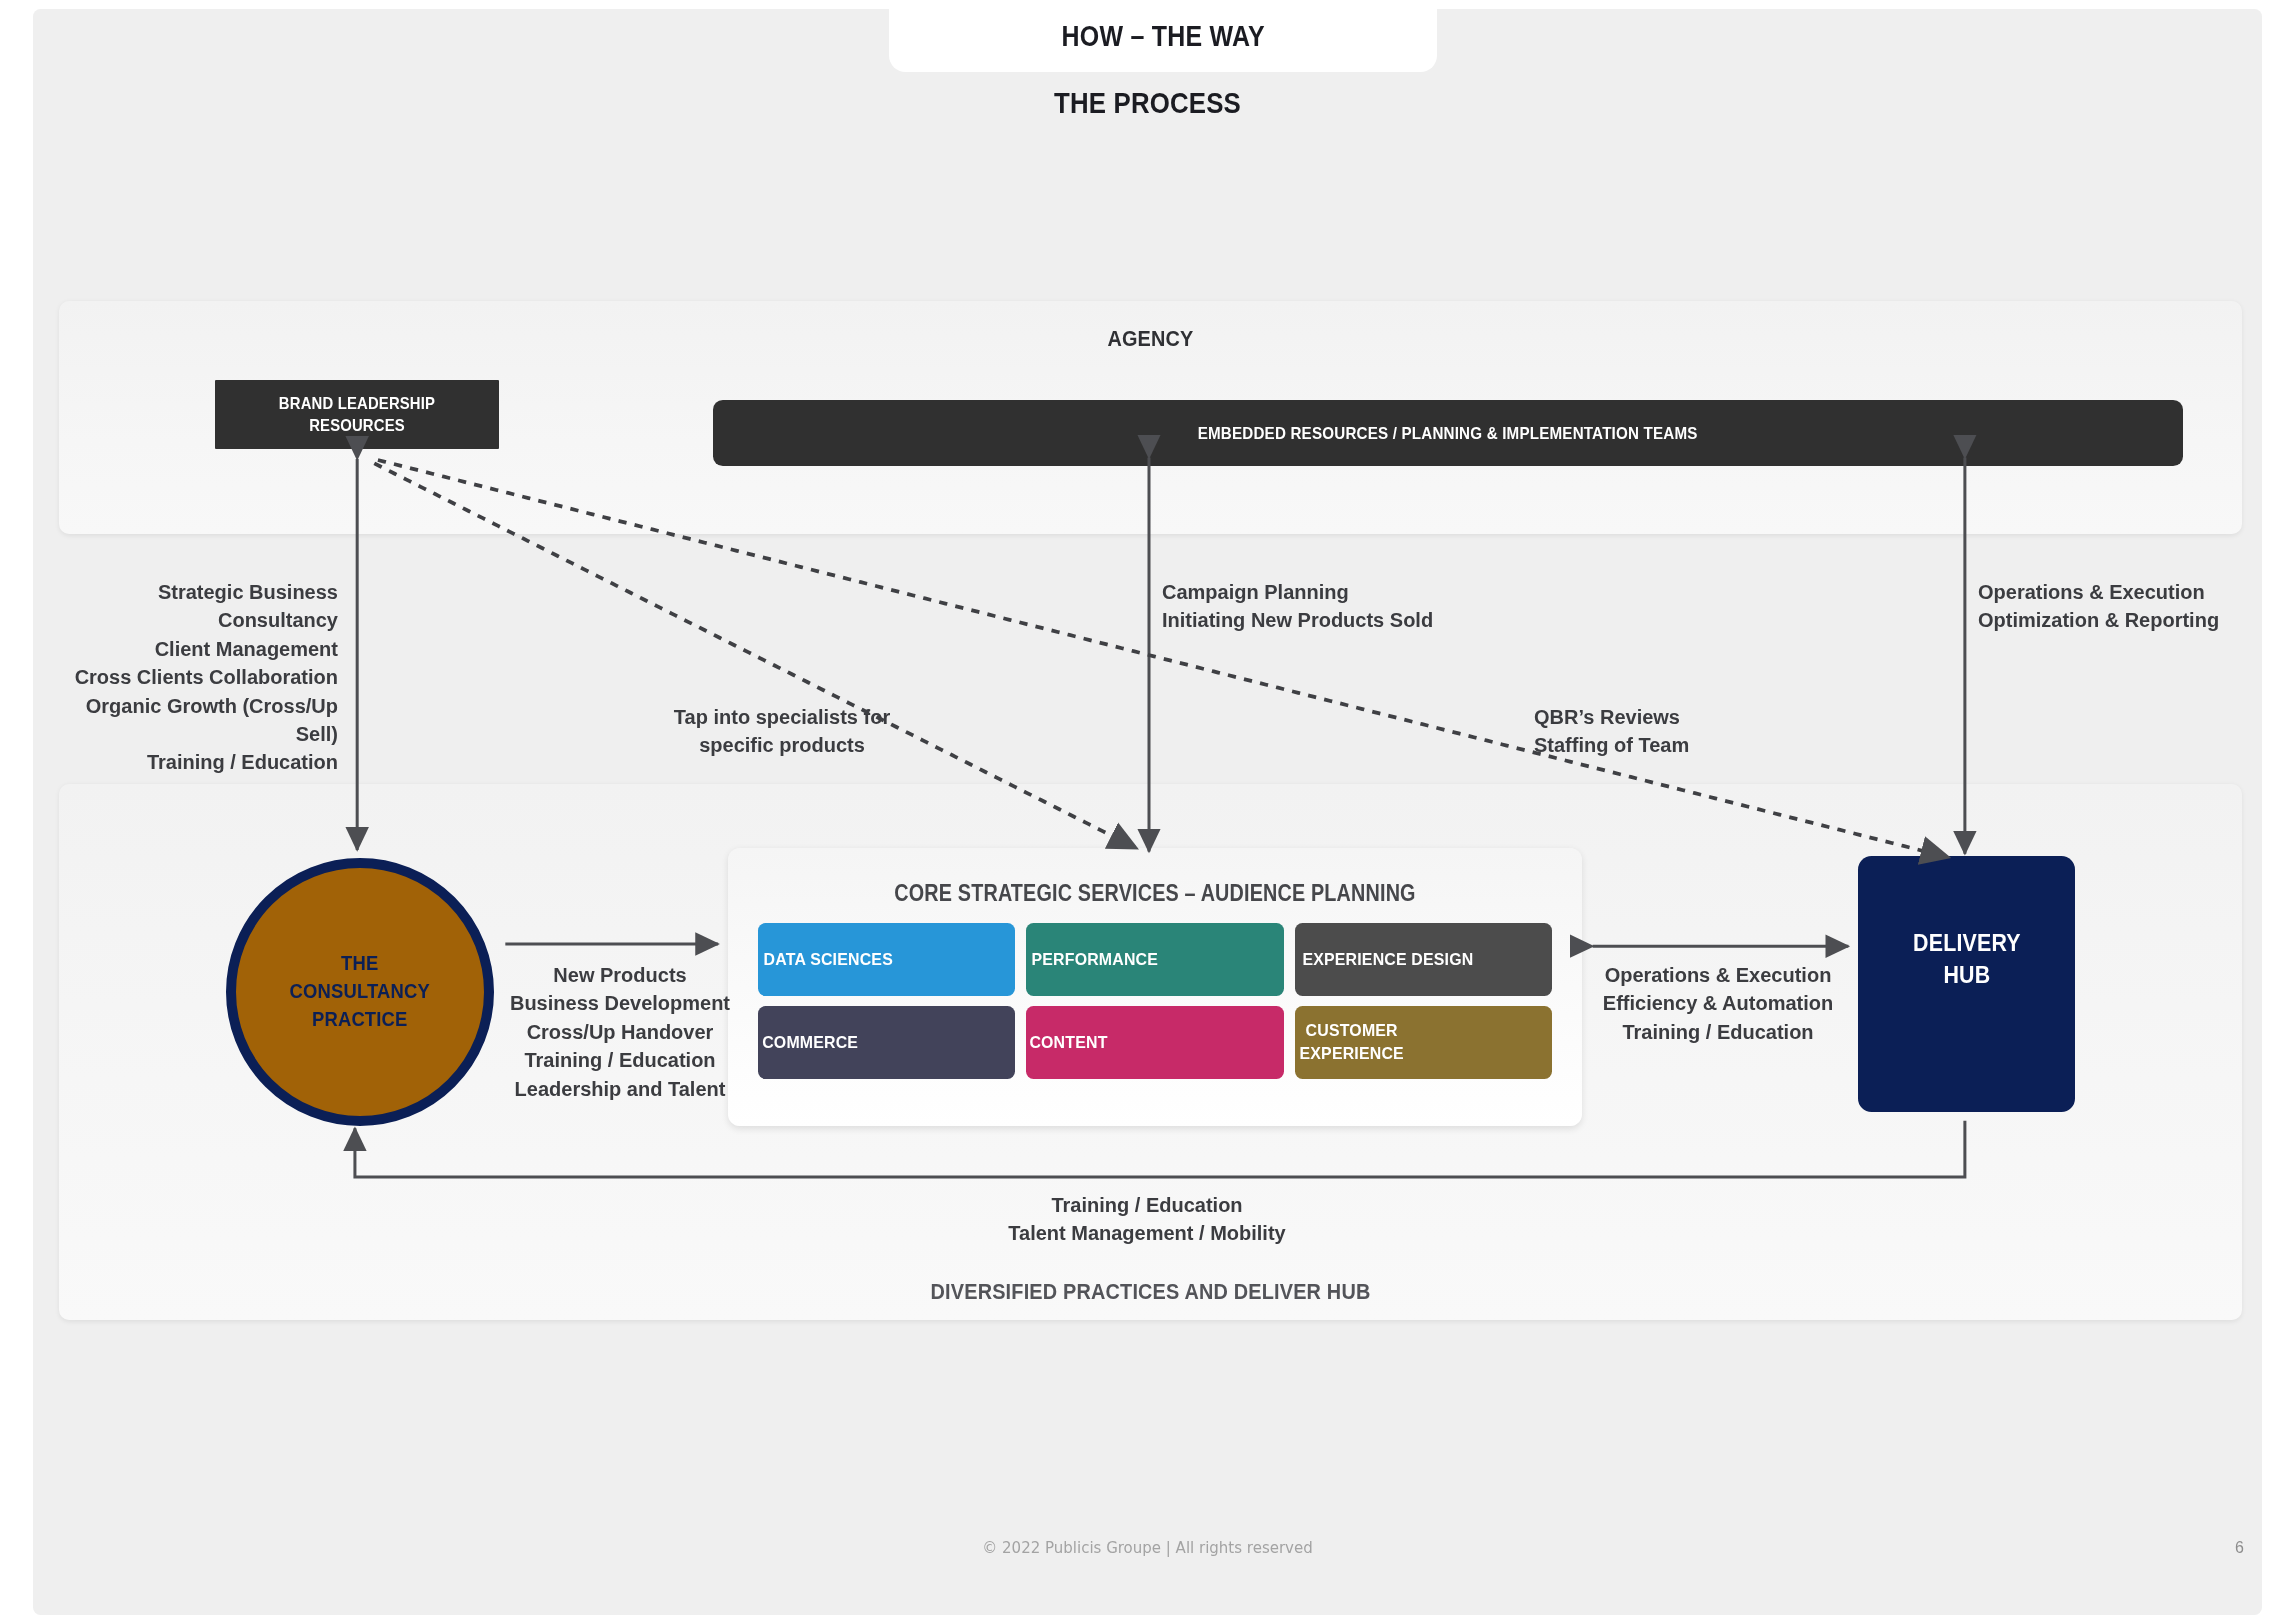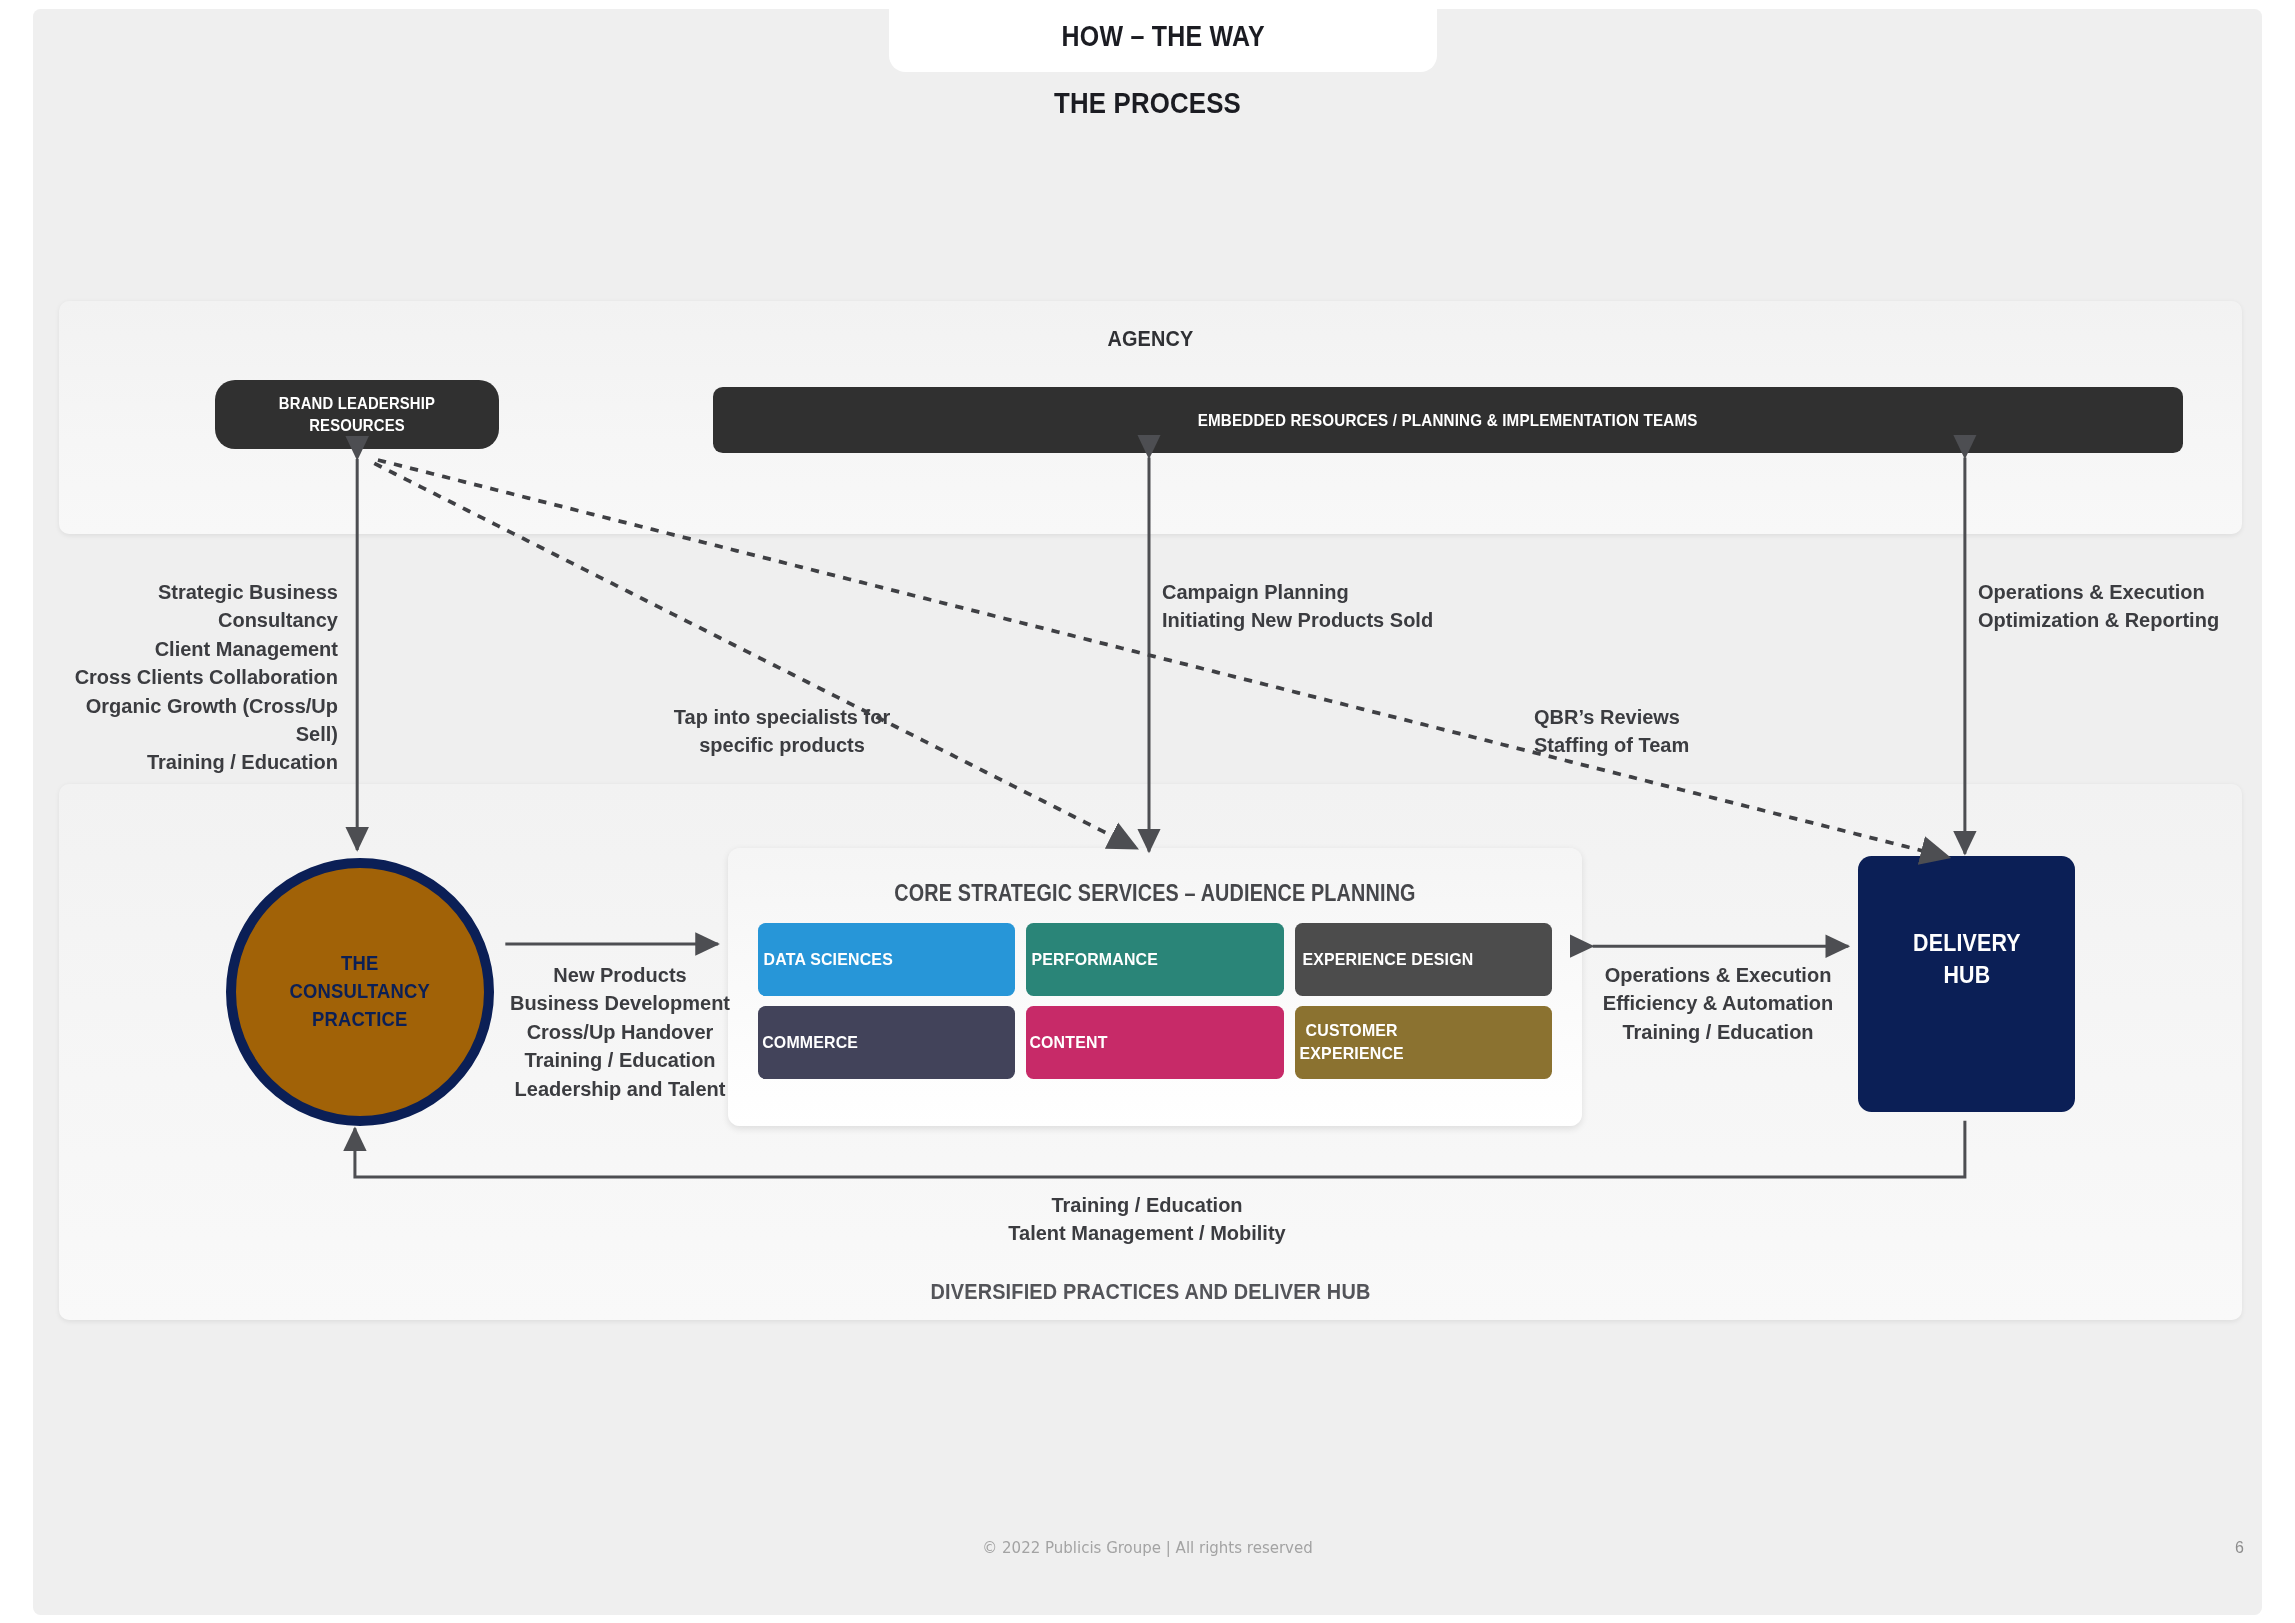--- a/index.html
+++ b/index.html
@@ -79,38 +79,38 @@
     color: #2f3034;
     transform: scaleX(0.88);
     letter-spacing: 0.2px;
   }
 
   .blr-box {
     position: absolute;
     left: 215px; top: 380px;
     width: 284px; height: 69px;
     background: #303030;
-    border-radius: 20px;
+    border-radius: 1px;
     display: flex;
     align-items: center;
     justify-content: center;
     text-align: center;
   }
   .blr-box span {
     color: #ffffff;
     font-size: 16.5px;
     font-weight: 700;
     line-height: 1.33;
     letter-spacing: 0.2px;
     transform: scaleX(0.90);
   }
 
   .embedded-bar {
     position: absolute;
-    left: 713px; top: 387px;
+    left: 713px; top: 400px;
     width: 1470px; height: 66px;
     background: #303030;
     border-radius: 9.8px;
     display: flex;
     align-items: center;
     justify-content: center;
   }
   .embedded-bar span {
     color: #ffffff;
     font-size: 16.5px;

